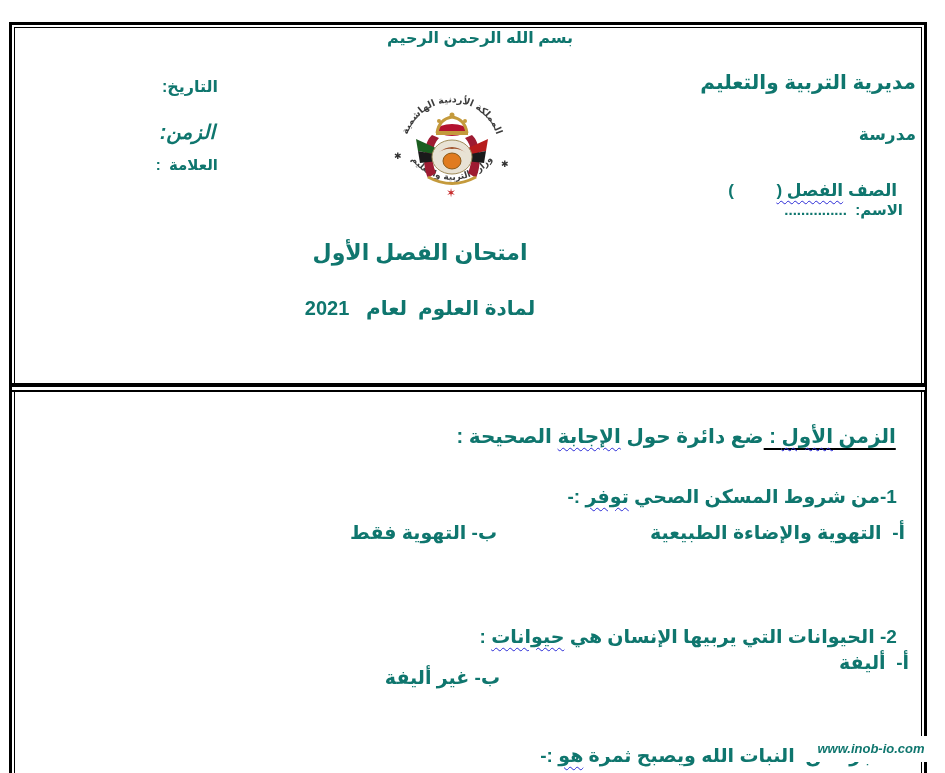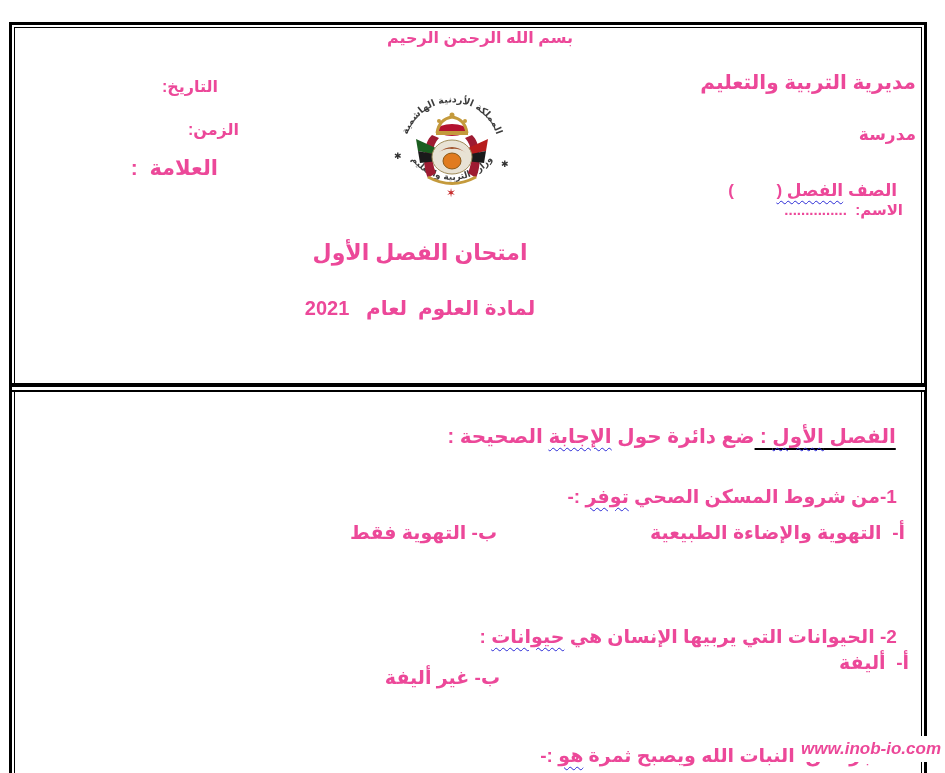--- a/index.html
+++ b/index.html
@@ -1,37 +1,37 @@
 <!DOCTYPE html>
 <html lang="ar"><head>
 <meta charset="utf-8">
 <style>
   html,body{margin:0;padding:0;background:#fff;}
   #page{position:relative;width:945px;height:773px;background:#fff;overflow:hidden;
-        font-family:"Liberation Sans","DejaVu Sans",sans-serif;color:#ec4899;}
+        font-family:"Liberation Sans","DejaVu Sans",sans-serif;color:#0f766e;}
   
   .border-outer{position:absolute;left:9px;top:22px;width:912px;height:800px;
                 border:3px solid #000;}
   .border-inner{position:absolute;left:2px;top:2px;right:2px;height:820px;
                 border:1px solid #000;}
   .abs{position:absolute;white-space:pre;font-weight:700;}
   .rtl{direction:rtl;unicode-bidi:embed;}
   .center{text-align:center;}
   .wavy{text-decoration-line:underline;text-decoration-style:wavy;
         text-decoration-color:#2b2bd6;text-decoration-thickness:1px;
         text-underline-offset:4px;}
   .u-solid{text-decoration-line:underline;text-decoration-style:solid;
         text-decoration-color:#000;text-decoration-thickness:2px;
         text-underline-offset:5px;}
   
   .separator{position:absolute;left:12px;top:383px;width:913px;height:3px;
              border-top:4px solid #000;border-bottom:2px solid #000;background:#fff;}
   .watermark{position:absolute;left:797px;top:736px;width:148px;height:26px;
              background:#fff;z-index:6;font-style:italic;font-weight:700;
-             font-size:17px;text-align:center;line-height:26px;letter-spacing:0px;}
+             font-size:13px;text-align:center;line-height:26px;letter-spacing:0px;}
   .q{font-size:19px;text-align:right;}
   svg text{font-family:"DejaVu Sans",sans-serif;}
 </style>
 </head>
 <body>
 
 <div id="page">
 
   <div class="border-outer">
     <div class="border-inner"></div>
@@ -40,22 +40,22 @@
   <div class="abs rtl center" style="left:305px;top:28px;width:350px;font-size:16px;">بسم الله الرحمن الرحيم</div>
 
   <div class="abs rtl" style="right:29px;top:70px;font-size:20px;">مديرية التربية والتعليم</div>
   <div class="abs rtl" style="right:29px;top:124px;font-size:17px;">مدرسة</div>
   <div class="abs rtl" style="right:29px;top:160px;font-size:17px;">
     <span>الصف </span><span class="wavy">الفصل (</span><span>         )</span>
   </div>
   <div class="abs rtl" style="right:42px;top:201px;font-size:15px;">الاسم:  ...............</div>
 
   <div class="abs rtl" style="right:727px;top:77px;font-size:16px;margin-left:26px;">التاريخ:</div>
-  <div class="abs rtl" style="right:706px;top:120px;font-size:16px;">الزمن:</div>
-  <div class="abs rtl" style="right:727px;top:156px;font-size:21px;">العلامة  :</div>
+  <div class="abs rtl" style="right:730px;top:120px;font-size:20px;font-style:italic;">الزمن:</div>
+  <div class="abs rtl" style="right:727px;top:156px;font-size:15px;">العلامة  :</div>
 
   <svg style="position:absolute;left:392px;top:93px;" width="120" height="120" viewBox="0 0 120 120">
     <defs>
       <path id="arcTop" d="M 15,70 A 47 47 0 1 1 105,70"></path>
       <path id="arcBot" d="M 13,54 A 50 50 0 0 0 107,54"></path>
     </defs>
     <text font-size="9.5" font-weight="bold" fill="#3c3c3c">
       <textPath href="#arcTop" startOffset="50%" text-anchor="middle">المملكة الأردنية الهاشمية</textPath>
     </text>
     <text font-size="9" font-weight="bold" fill="#3c3c3c">
@@ -86,21 +86,21 @@
     <path d="M36 84 Q60 97 84 84" fill="none" stroke="#c49a3c" stroke-width="3"></path>
     <text x="54" y="104" font-size="12" fill="#c62828">✶</text>
   </svg>
 
   <div class="abs rtl center" style="left:240px;top:240px;width:360px;font-size:22px;">امتحان الفصل الأول</div>
   <div class="abs rtl center" style="left:240px;top:296px;width:360px;font-size:20px;">لمادة العلوم  لعام   2021</div>
 
   <div class="separator"></div>
 
   <div class="abs rtl" style="right:27px;top:401px;font-size:20px;">
-    <span class="u-solid"><span>الفصل </span><span class="wavy">الأول</span><span> : </span></span><span>ضع دائرة حول </span><span class="wavy">الإجابة</span><span> الصحيحة :</span>
+    <span class="u-solid"><span>الزمن </span><span class="wavy">الأول</span><span> : </span></span><span>ضع دائرة حول </span><span class="wavy">الإجابة</span><span> الصحيحة :</span>
   </div>
 
   <div class="abs rtl q" style="right:27px;top:463px;">
     <span>1-من شروط المسكن الصحي </span><span class="wavy">توفر</span><span> :-</span>
   </div>
   <div class="abs rtl q" style="right:448px;top:521px;">ب- التهوية فقط</div>
   <div class="abs rtl q" style="right:40px;top:521px;">أ-  التهوية والإضاءة الطبيعية</div>
 
   <div class="abs rtl q" style="right:27px;top:603px;">
     <span>2- الحيوانات التي يربيها الإنسان هي </span><span class="wavy">حيوانات</span><span> :</span>

